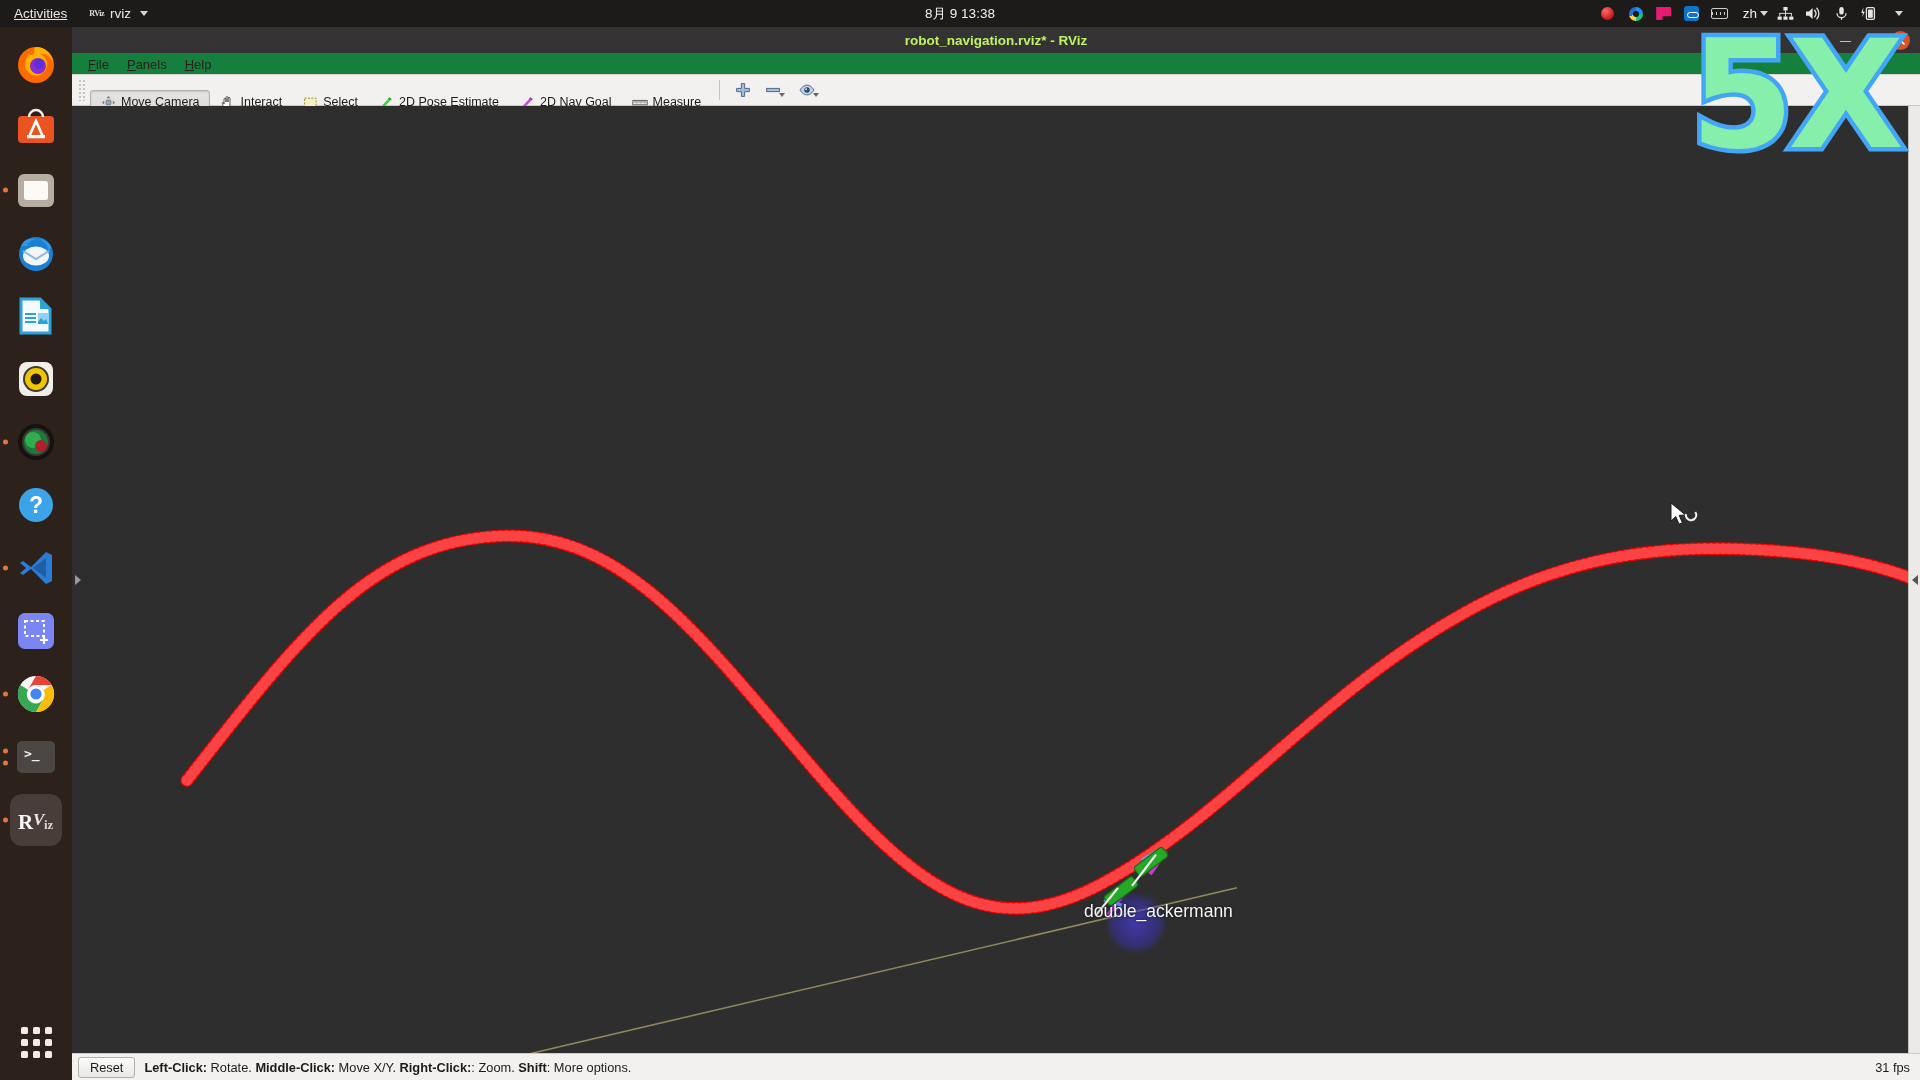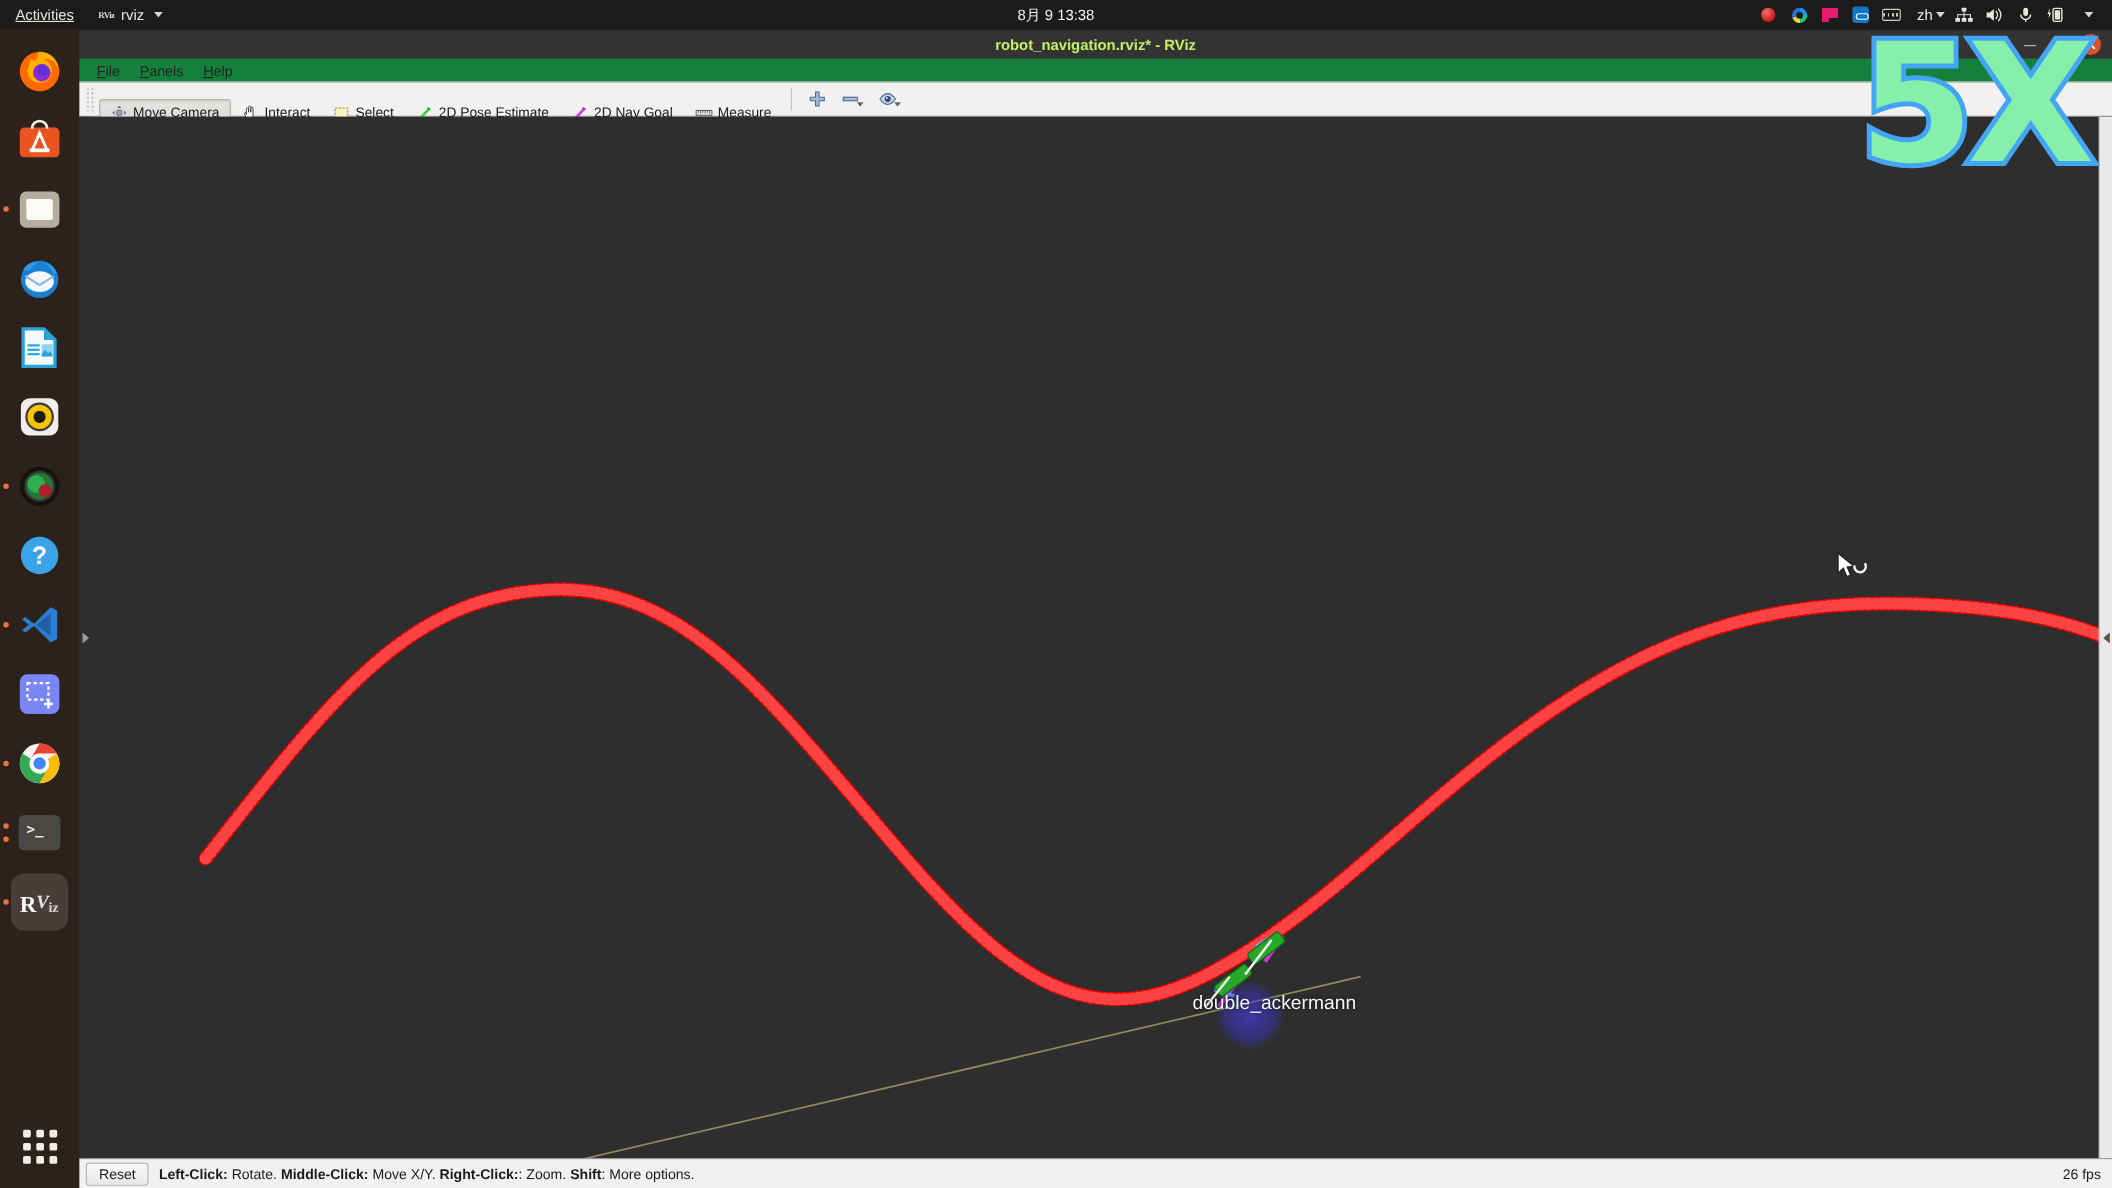--- a/index.html
+++ b/index.html
@@ -576,17 +576,17 @@
   </div>
 
   <div class="statusbar">
     <span class="reset-btn">Reset</span>
     <span class="hint">
       <b>Left-Click:</b><span> Rotate.</span>
       <b>Middle-Click:</b><span> Move X/Y.</span>
       <b>Right-Click:</b><span>: Zoom.</span>
       <b>Shift</b><span>: More options.</span>
     </span>
-    <span class="fps">26 fps</span>
+    <span class="fps">31 fps</span>
   </div>
 </div>
 
 <div class="watermark">5X</div>
 
 </body></html>

